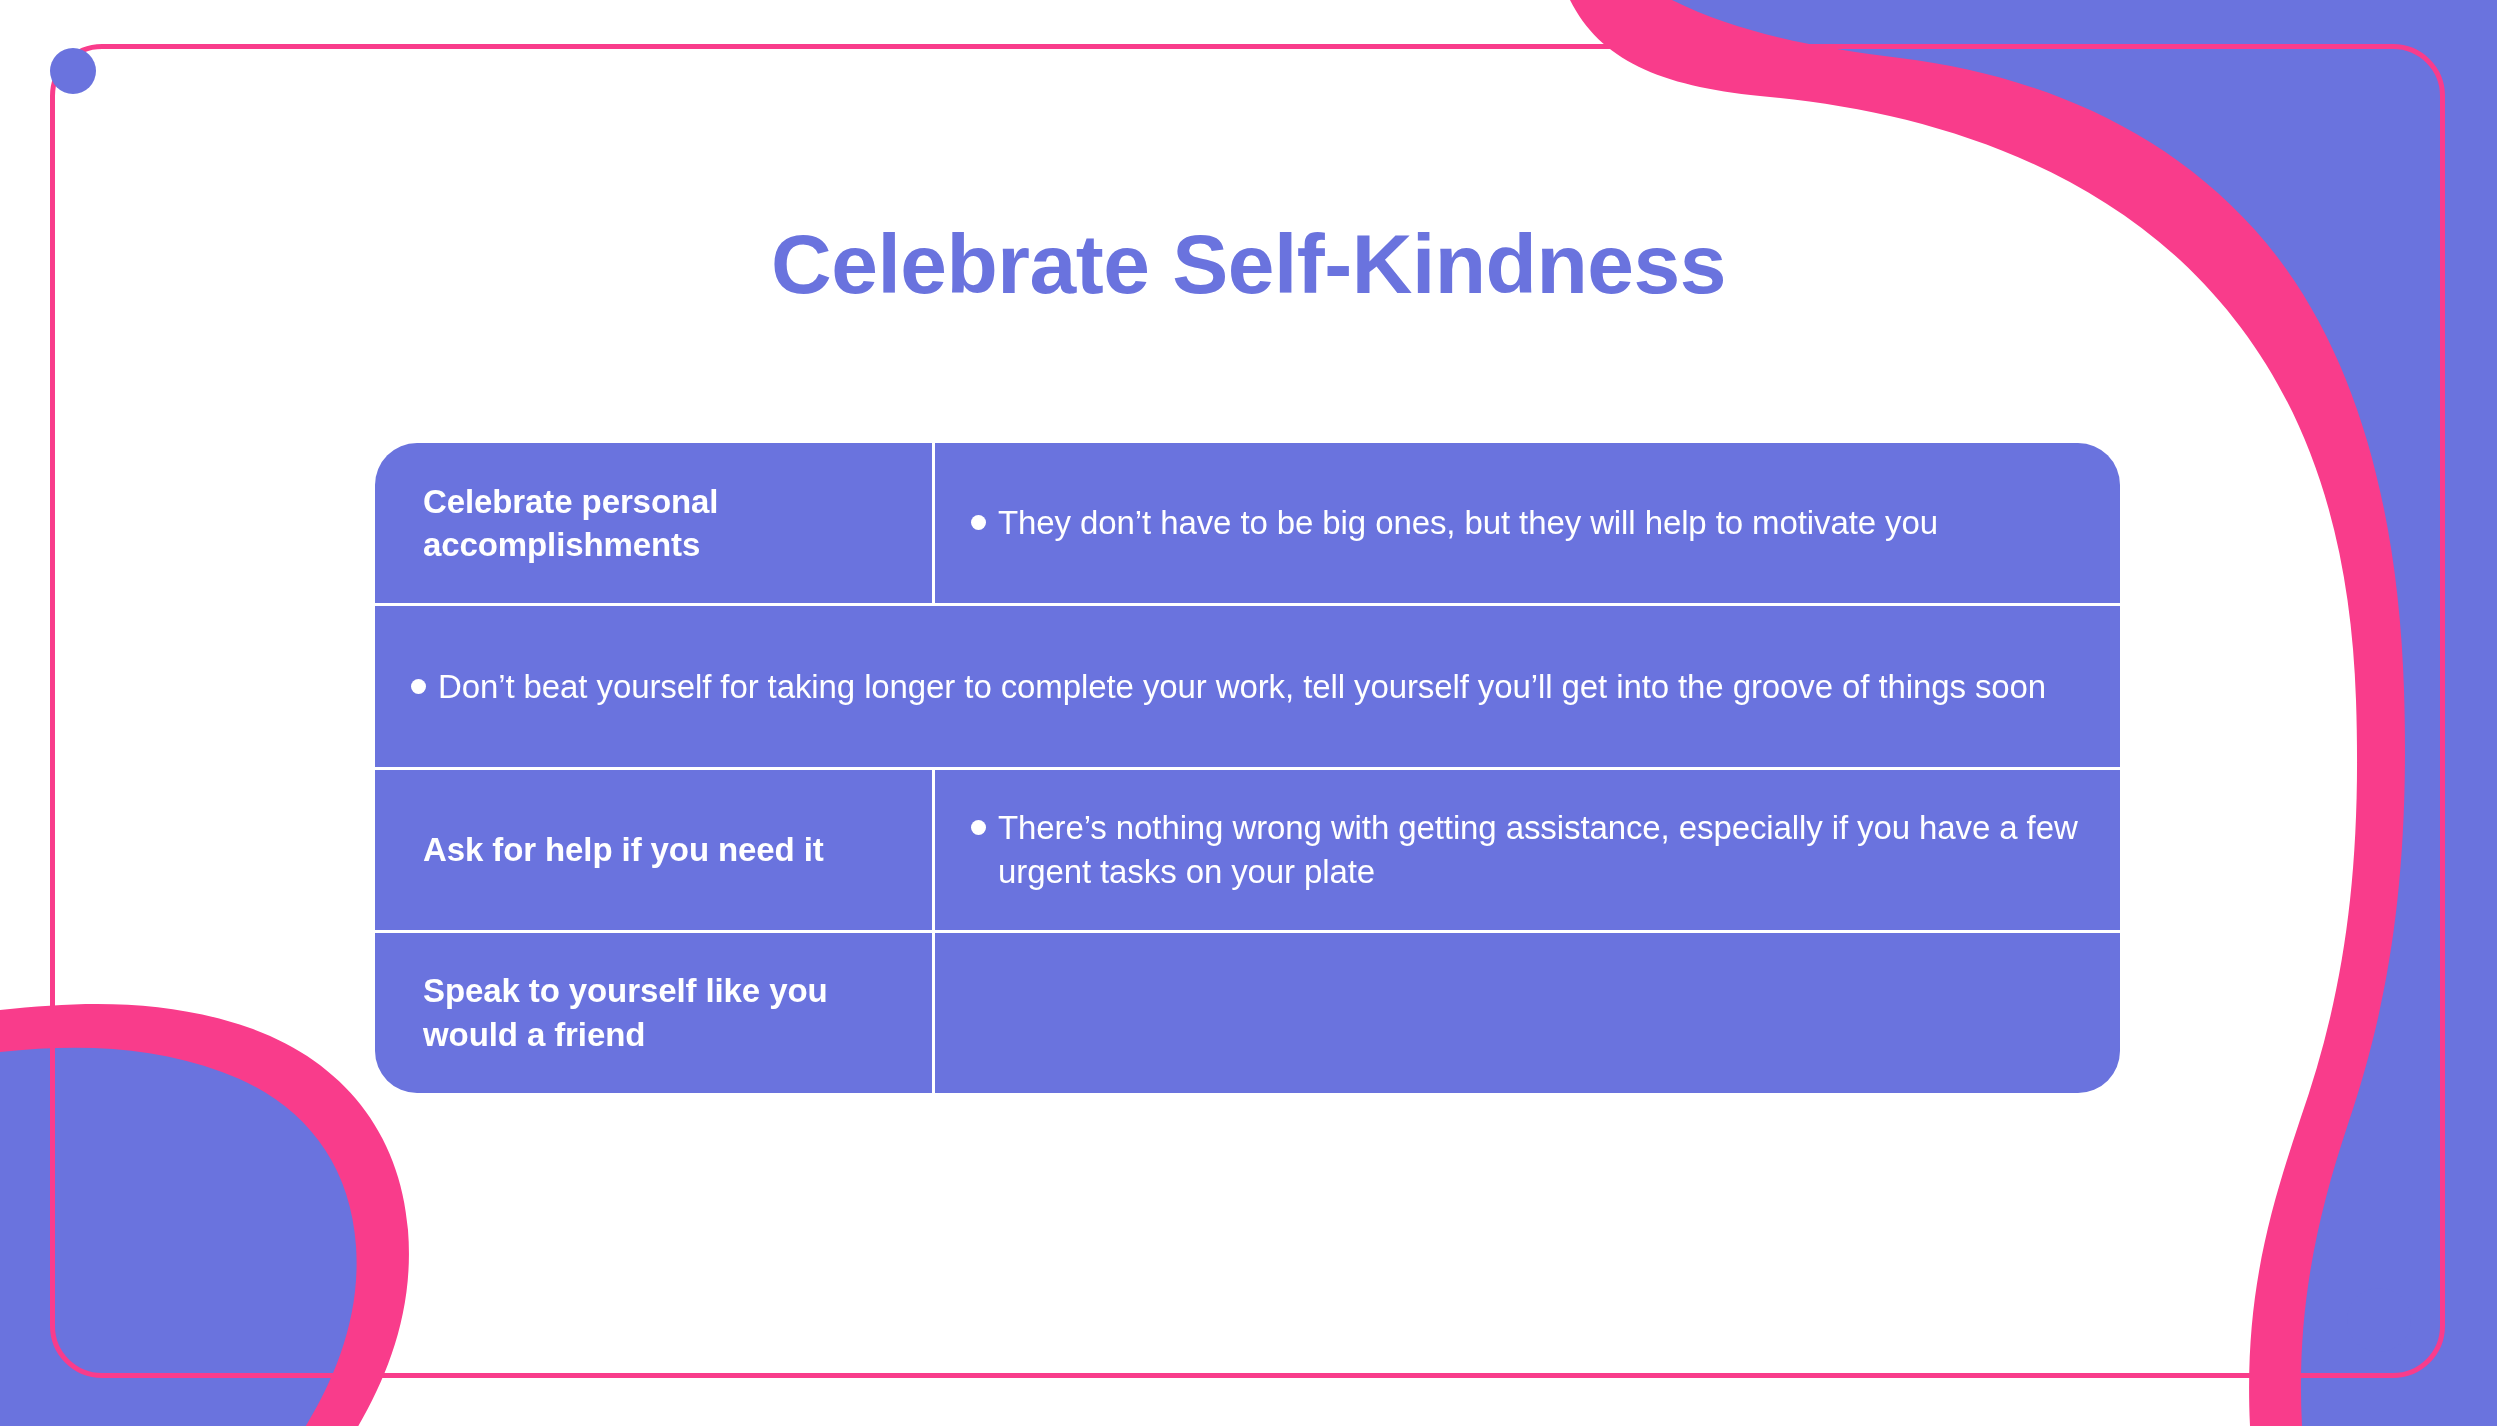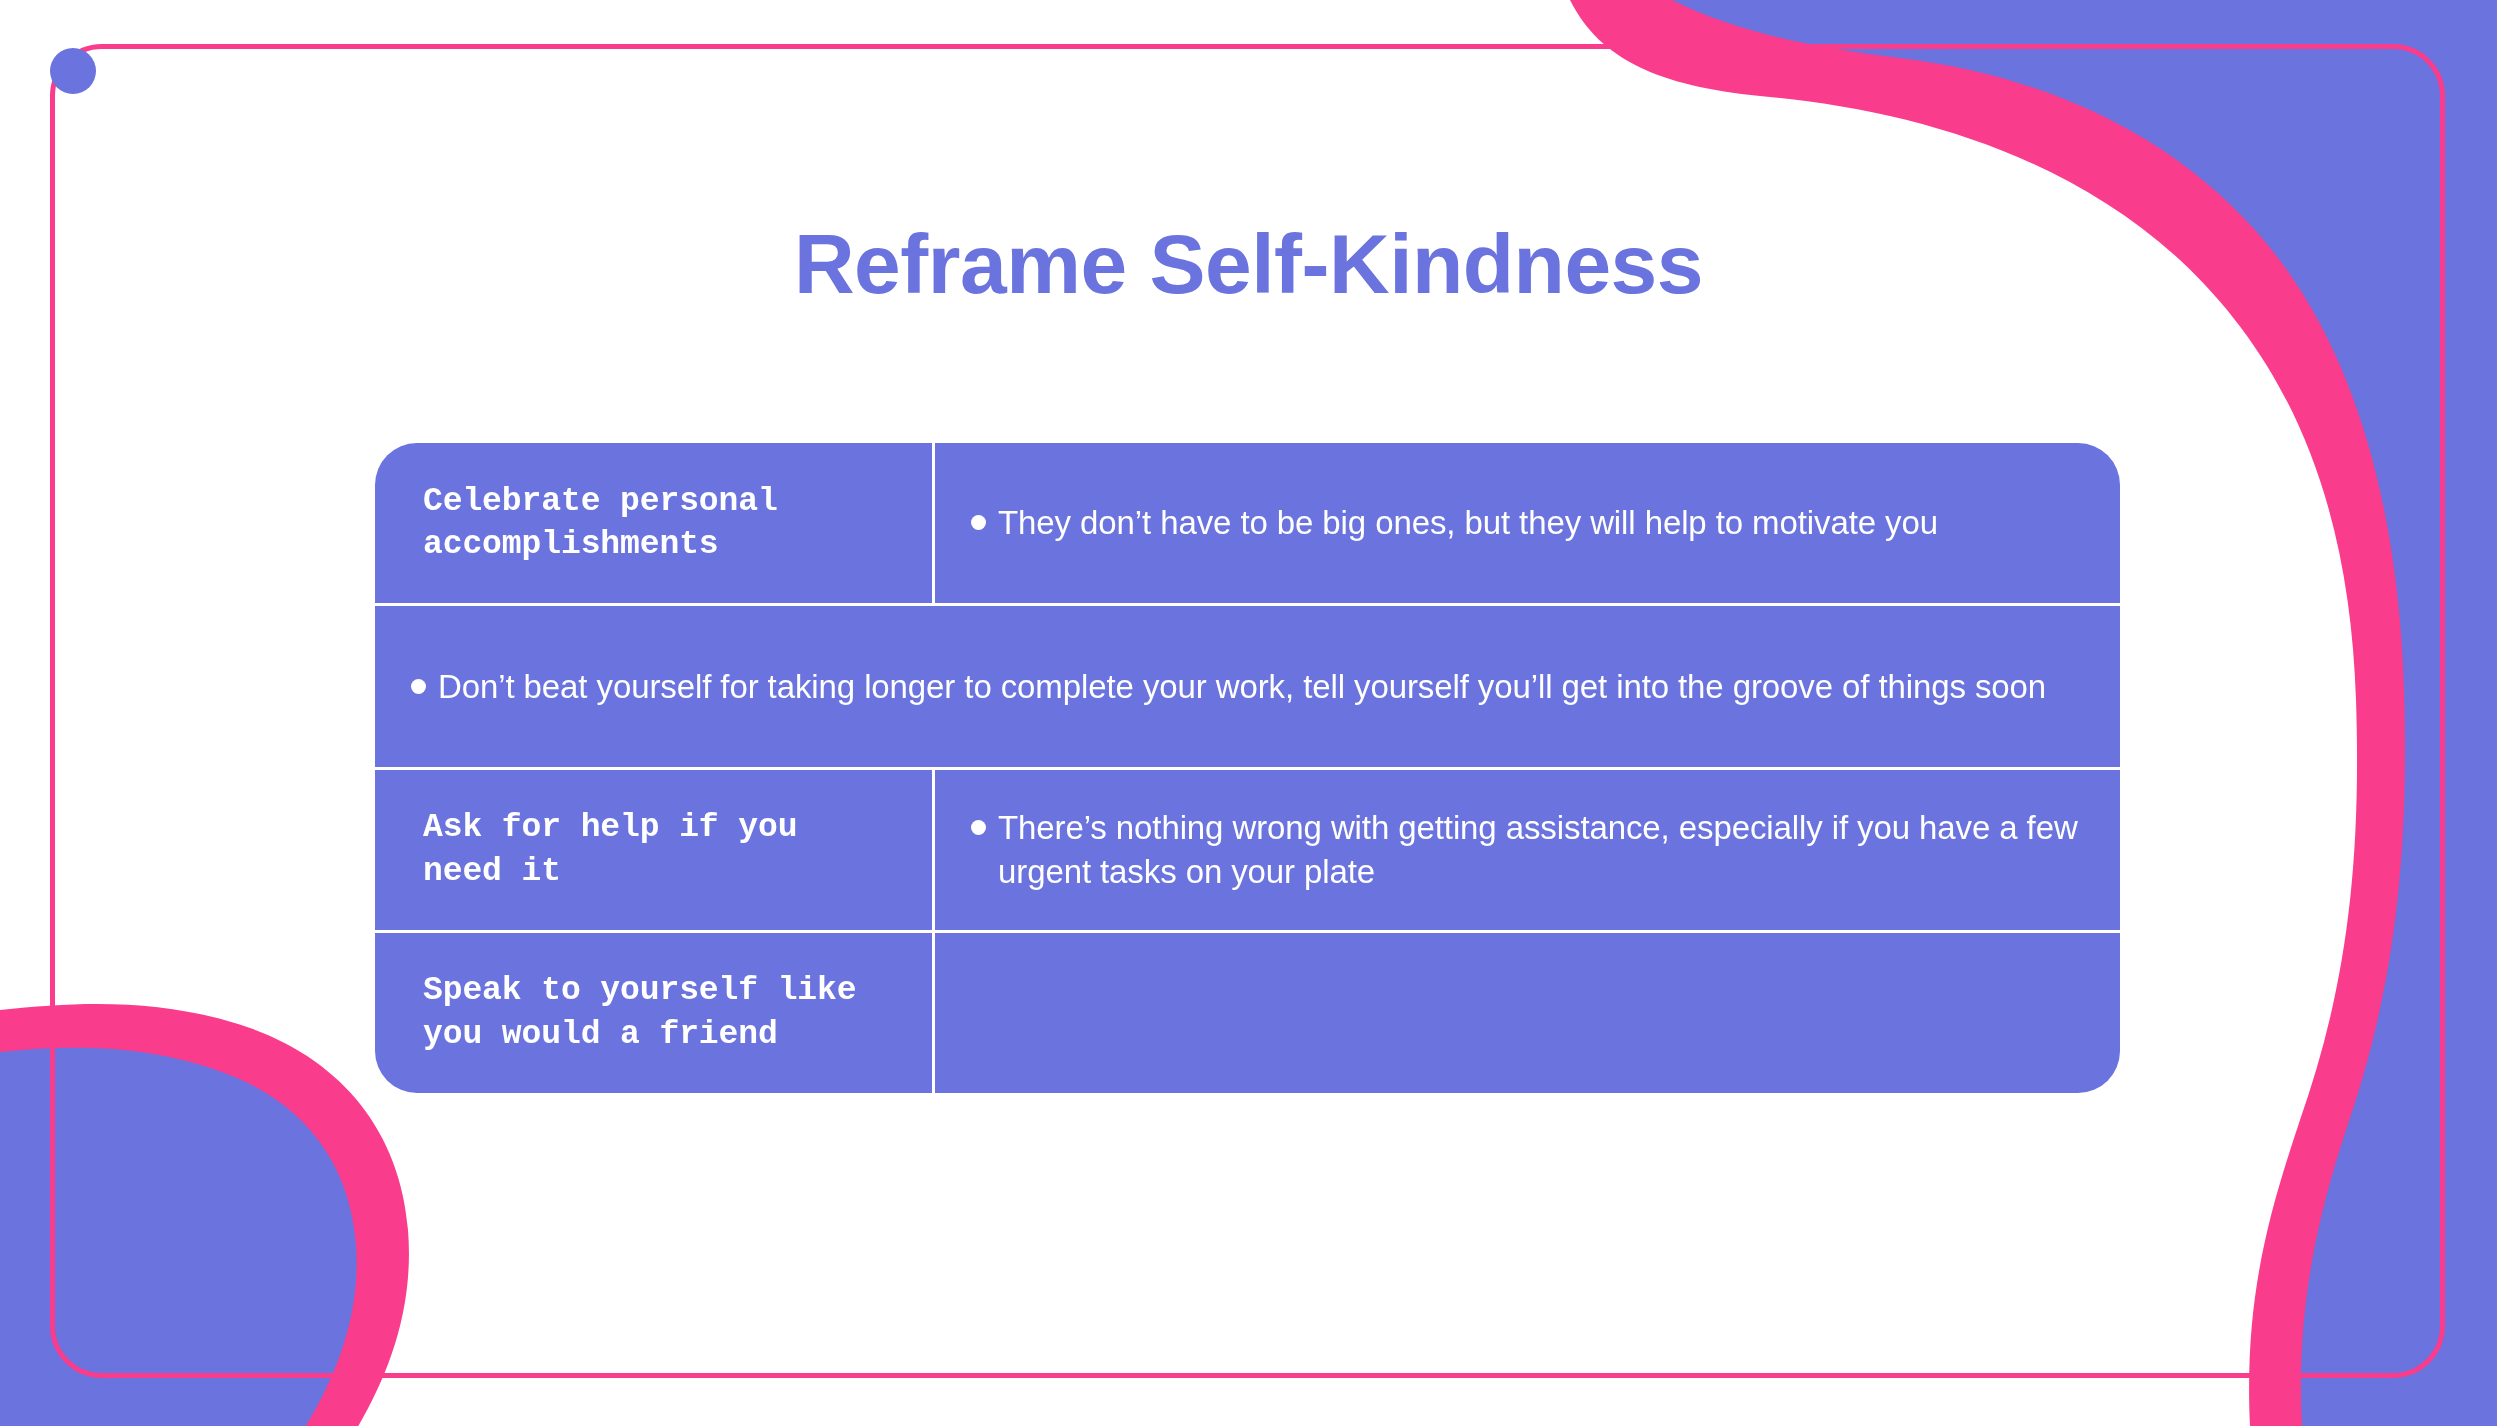--- a/index.html
+++ b/index.html
@@ -84,21 +84,20 @@
     box-sizing: border-box;
     padding: 0 44px 0 48px;
     display: flex;
     align-items: center;
     border-right: 3px solid #ffffff;
     color: #ffffff;
     font-weight: bold;
     font-size: 33px;
     line-height: 1.32;
     letter-spacing: -0.1px;
-    font-family: Liberation Mono, monospace;
   }
   .cell-detail {
     flex: 1 1 auto;
     box-sizing: border-box;
     padding: 0 34px 0 36px;
     display: flex;
     align-items: center;
   }
   .bullet-item {
     display: flex;
@@ -183,21 +182,21 @@
         C 748 1732, 806 1796, 828 1870
         L 0 1870
         Z" fill="#6A73DE"></path>
   </svg>
 
   <div class="frame"></div>
 
   <div class="dot dot-top-left"></div>
   <div class="dot dot-bottom-right"></div>
 
-  <div class="title">Reframe Self-Kindness</div>
+  <div class="title">Celebrate Self-Kindness</div>
 
   <div class="table">
 
     <div class="row">
       <div class="cell-label">
         <span>Celebrate personal accomplishments</span>
       </div>
       <div class="cell-detail">
         <div class="bullet-item">
           <span class="bullet-dot"></span>

